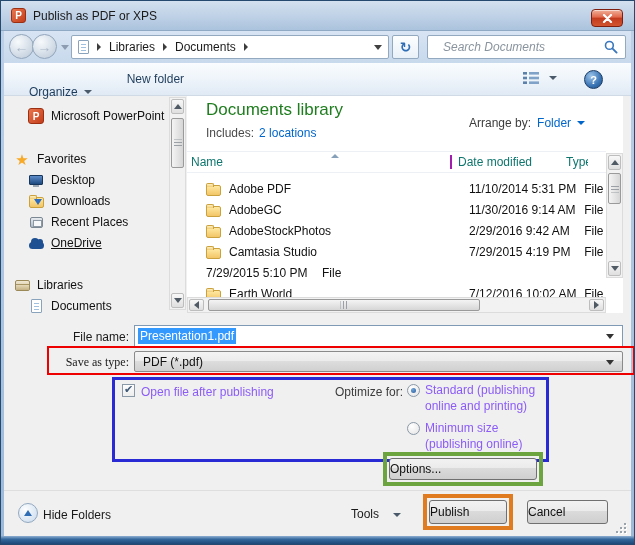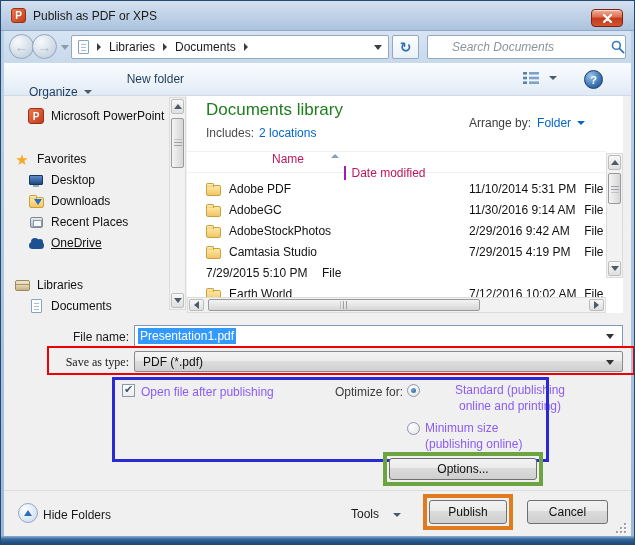--- a/index.html
+++ b/index.html
@@ -38,21 +38,21 @@
   .crumb{font-size:12px;color:#1a1a1a;white-space:nowrap;}
   .doc-icon{width:11px;height:14px;background:#fff;border:1px solid #8aa3bd;border-radius:1px;position:relative;flex:0 0 auto;}
   .doc-icon::after{content:"";position:absolute;left:2px;top:3px;right:2px;height:8px;
     background:repeating-linear-gradient(180deg,#9fc0de 0 1px,transparent 1px 3px);}
   .addr-drop{margin-left:auto;width:0;height:0;border-left:4px solid transparent;border-right:4px solid transparent;border-top:5px solid #404040;}
   .refresh-btn{position:absolute;left:388px;top:4px;width:27px;height:24px;background:linear-gradient(180deg,#fdfefe,#e9f1f8);
     border:1px solid #93a9c0;border-radius:2px;display:flex;align-items:center;justify-content:center;}
   .refresh-glyph{font-family:"DejaVu Sans",sans-serif;font-size:14px;font-weight:bold;color:#2f6eb5;line-height:1;}
   .searchbox{position:absolute;left:423px;top:4px;width:199px;height:24px;background:#fff;
     border:1px solid #93a9c0;border-radius:2px;display:flex;align-items:center;}
-  .searchbox input{flex:1;border:none;outline:none;background:transparent;font-size:12px;padding:0 4px 0 24px;color:#333;}
+  .searchbox input{flex:1;border:none;outline:none;background:transparent;font-size:12px;padding:0 4px 0 15px;color:#333;}
   .searchbox input::placeholder{font-style:italic;color:#8a949e;font-family:"Liberation Sans",sans-serif;}
   .mag-wrap{flex:0 0 auto;margin-right:7px;display:flex;}
 
   
   .toolbar{position:absolute;left:3px;right:3px;top:62px;height:33px;
     background:linear-gradient(180deg,#fafcfe 0%,#eef4fa 50%,#e0eaf5 100%);
     border-bottom:1px solid #cfdae6;display:flex;align-items:center;}
   .tb-item{display:flex;align-items:center;gap:6px;font-size:12px;color:#1e3c5c;}
   .tb-drop{width:0;height:0;border-left:4px solid transparent;border-right:4px solid transparent;border-top:4px solid #4a5a6a;}
   .views-group{position:absolute;right:74px;top:9px;display:flex;align-items:center;gap:10px;}
@@ -94,21 +94,21 @@
 
   
   .pane{position:absolute;left:186px;top:95px;width:436px;height:217px;background:#fff;}
   .lib-title{position:absolute;left:19px;top:4px;font-size:17px;color:#1f7d1f;}
   .lib-includes{position:absolute;left:19px;top:30px;font-size:12px;color:#4a4a4a;}
   .lib-includes a{color:#0066cc;text-decoration:none;margin-left:5px;}
   .arrange{position:absolute;left:282px;top:20px;display:flex;align-items:center;font-size:12px;color:#3c3c3c;gap:6px;white-space:nowrap;}
   .arrange .val{color:#0066cc;text-align:right;}
   .arrange .tri{width:0;height:0;border-left:4px solid transparent;border-right:4px solid transparent;border-top:4px solid #0066cc;}
   .cols{position:absolute;left:0;top:55px;right:17px;height:22px;border-top:1px solid #edf1f6;border-bottom:1px solid #edf1f6;
-    display:flex;align-items:center;padding-left:16px;font-size:12px;color:#be185d;flex-direction:column;}
+    display:flex;align-items:center;padding-left:4px;font-size:12px;color:#0f766e;}
   .col-name{width:265px;} .col-date{width:116px;border-left:2px solid #a21caf;padding-left:6px;margin-left:-6px;}
   .col-type{width:22px;overflow:hidden;white-space:nowrap;}
   .sort-tri{position:absolute;left:144px;top:58px;width:0;height:0;border-left:4px solid transparent;border-right:4px solid transparent;border-bottom:4px solid #86a0ba;}
   .list-rows{position:absolute;left:0;top:82px;right:17px;bottom:16px;overflow:hidden;}
   .file-row{height:21px;display:flex;align-items:center;padding-left:19px;font-size:12px;color:#111;}
   .cell-name{width:265px;display:flex;align-items:center;gap:8px;overflow:hidden;white-space:nowrap;}
   .cell-date{width:116px;white-space:nowrap;}
   .cell-type{width:22px;overflow:hidden;white-space:nowrap;}
 
   
@@ -121,21 +121,21 @@
   .combo-arrow{position:absolute;right:8px;top:50%;margin-top:-2px;width:0;height:0;border-left:4px solid transparent;border-right:4px solid transparent;border-top:5px solid #333;}
   .ann{position:absolute;pointer-events:none;}
   .checkbox{position:absolute;left:121px;top:383px;width:13px;height:13px;background:linear-gradient(180deg,#fdfdfd,#ededed);
     border:1px solid #8a99a8;display:flex;align-items:center;justify-content:center;}
   .checkmark{font-family:"DejaVu Sans",sans-serif;font-size:11px;color:#3f5a78;line-height:1;margin-top:-2px;}
   .blue-label{position:absolute;font-size:12px;color:#8b5cf6;}
   .radio{position:absolute;width:13px;height:13px;border-radius:50%;border:1px solid #8a99a8;background:radial-gradient(circle at 35% 30%,#fff,#e4e4e4);}
   .radio .dot{position:absolute;left:3px;top:3px;width:5px;height:5px;border-radius:50%;background:radial-gradient(circle at 35% 30%,#6fa4d8,#2c5e9c);}
   .btn{border:1px solid #707070;border-radius:3px;font-size:12px;color:#111;
     background:linear-gradient(180deg,#f2f2f2 0%,#ebebeb 45%,#dbdbdb 46%,#cfcfcf 100%);
-    display:flex;align-items:center;justify-content:center;position:absolute;}
+    display:flex;align-items:center;position:absolute;}
 
   
   .footer-sep{position:absolute;left:3px;right:3px;top:489px;height:1px;background:#dedede;}
   .hide-circle{position:absolute;left:17px;top:502px;width:20px;height:20px;border-radius:50%;border:1px solid #93a9c0;
     background:radial-gradient(circle at 35% 30%,#fdfefe,#d7e4f2 70%,#c2d4e6);display:flex;align-items:center;justify-content:center;}
   .hide-tri{width:0;height:0;border-left:4px solid transparent;border-right:4px solid transparent;border-bottom:6px solid #2f6eb5;}
   .footer-text{position:absolute;font-size:12px;color:#1a1a1a;}
   .grip{position:absolute;right:8px;bottom:11px;width:11px;height:11px;}
   .grip i{position:absolute;width:2px;height:2px;background:#9aa2aa;box-shadow:1px 1px 0 #fff;}
 </style>
@@ -385,21 +385,21 @@
   <div class="ann" style="left:46px;top:345px;width:588px;height:29px;border:2px solid #ee0000;"></div>
 
   <div class="checkbox">
     <span class="checkmark">✔</span>
   </div>
   <div class="blue-label" style="left:140px;top:384px;">Open file after publishing</div>
   <div class="lbl" style="left:302px;top:384px;width:100px;color:#3c3c3c;">Optimize for:</div>
   <div class="radio" style="left:406px;top:383px;">
       <span class="dot"></span>
     </div>
-  <div class="blue-label" style="left:444px;top:381px;width:130px;line-height:16px;text-align:center;">Standard (publishing online and printing)</div>
+  <div class="blue-label" style="left:424px;top:381px;width:130px;line-height:16px;">Standard (publishing online and printing)</div>
   <div class="radio" style="left:406px;top:421px;"></div>
   <div class="blue-label" style="left:424px;top:419px;width:130px;line-height:16px;">Minimum size (publishing online)</div>
   <div class="ann" style="left:111px;top:376px;width:437px;height:85px;border:3px solid #2a2ad4;"></div>
 
   <div class="btn" style="left:388px;top:457px;width:148px;height:22px;">
     <span>Options...</span>
   </div>
   <div class="ann" style="left:382px;top:451px;width:160px;height:34px;border:4px solid #6ca53f;"></div>
 
   <div class="footer-sep"></div>

